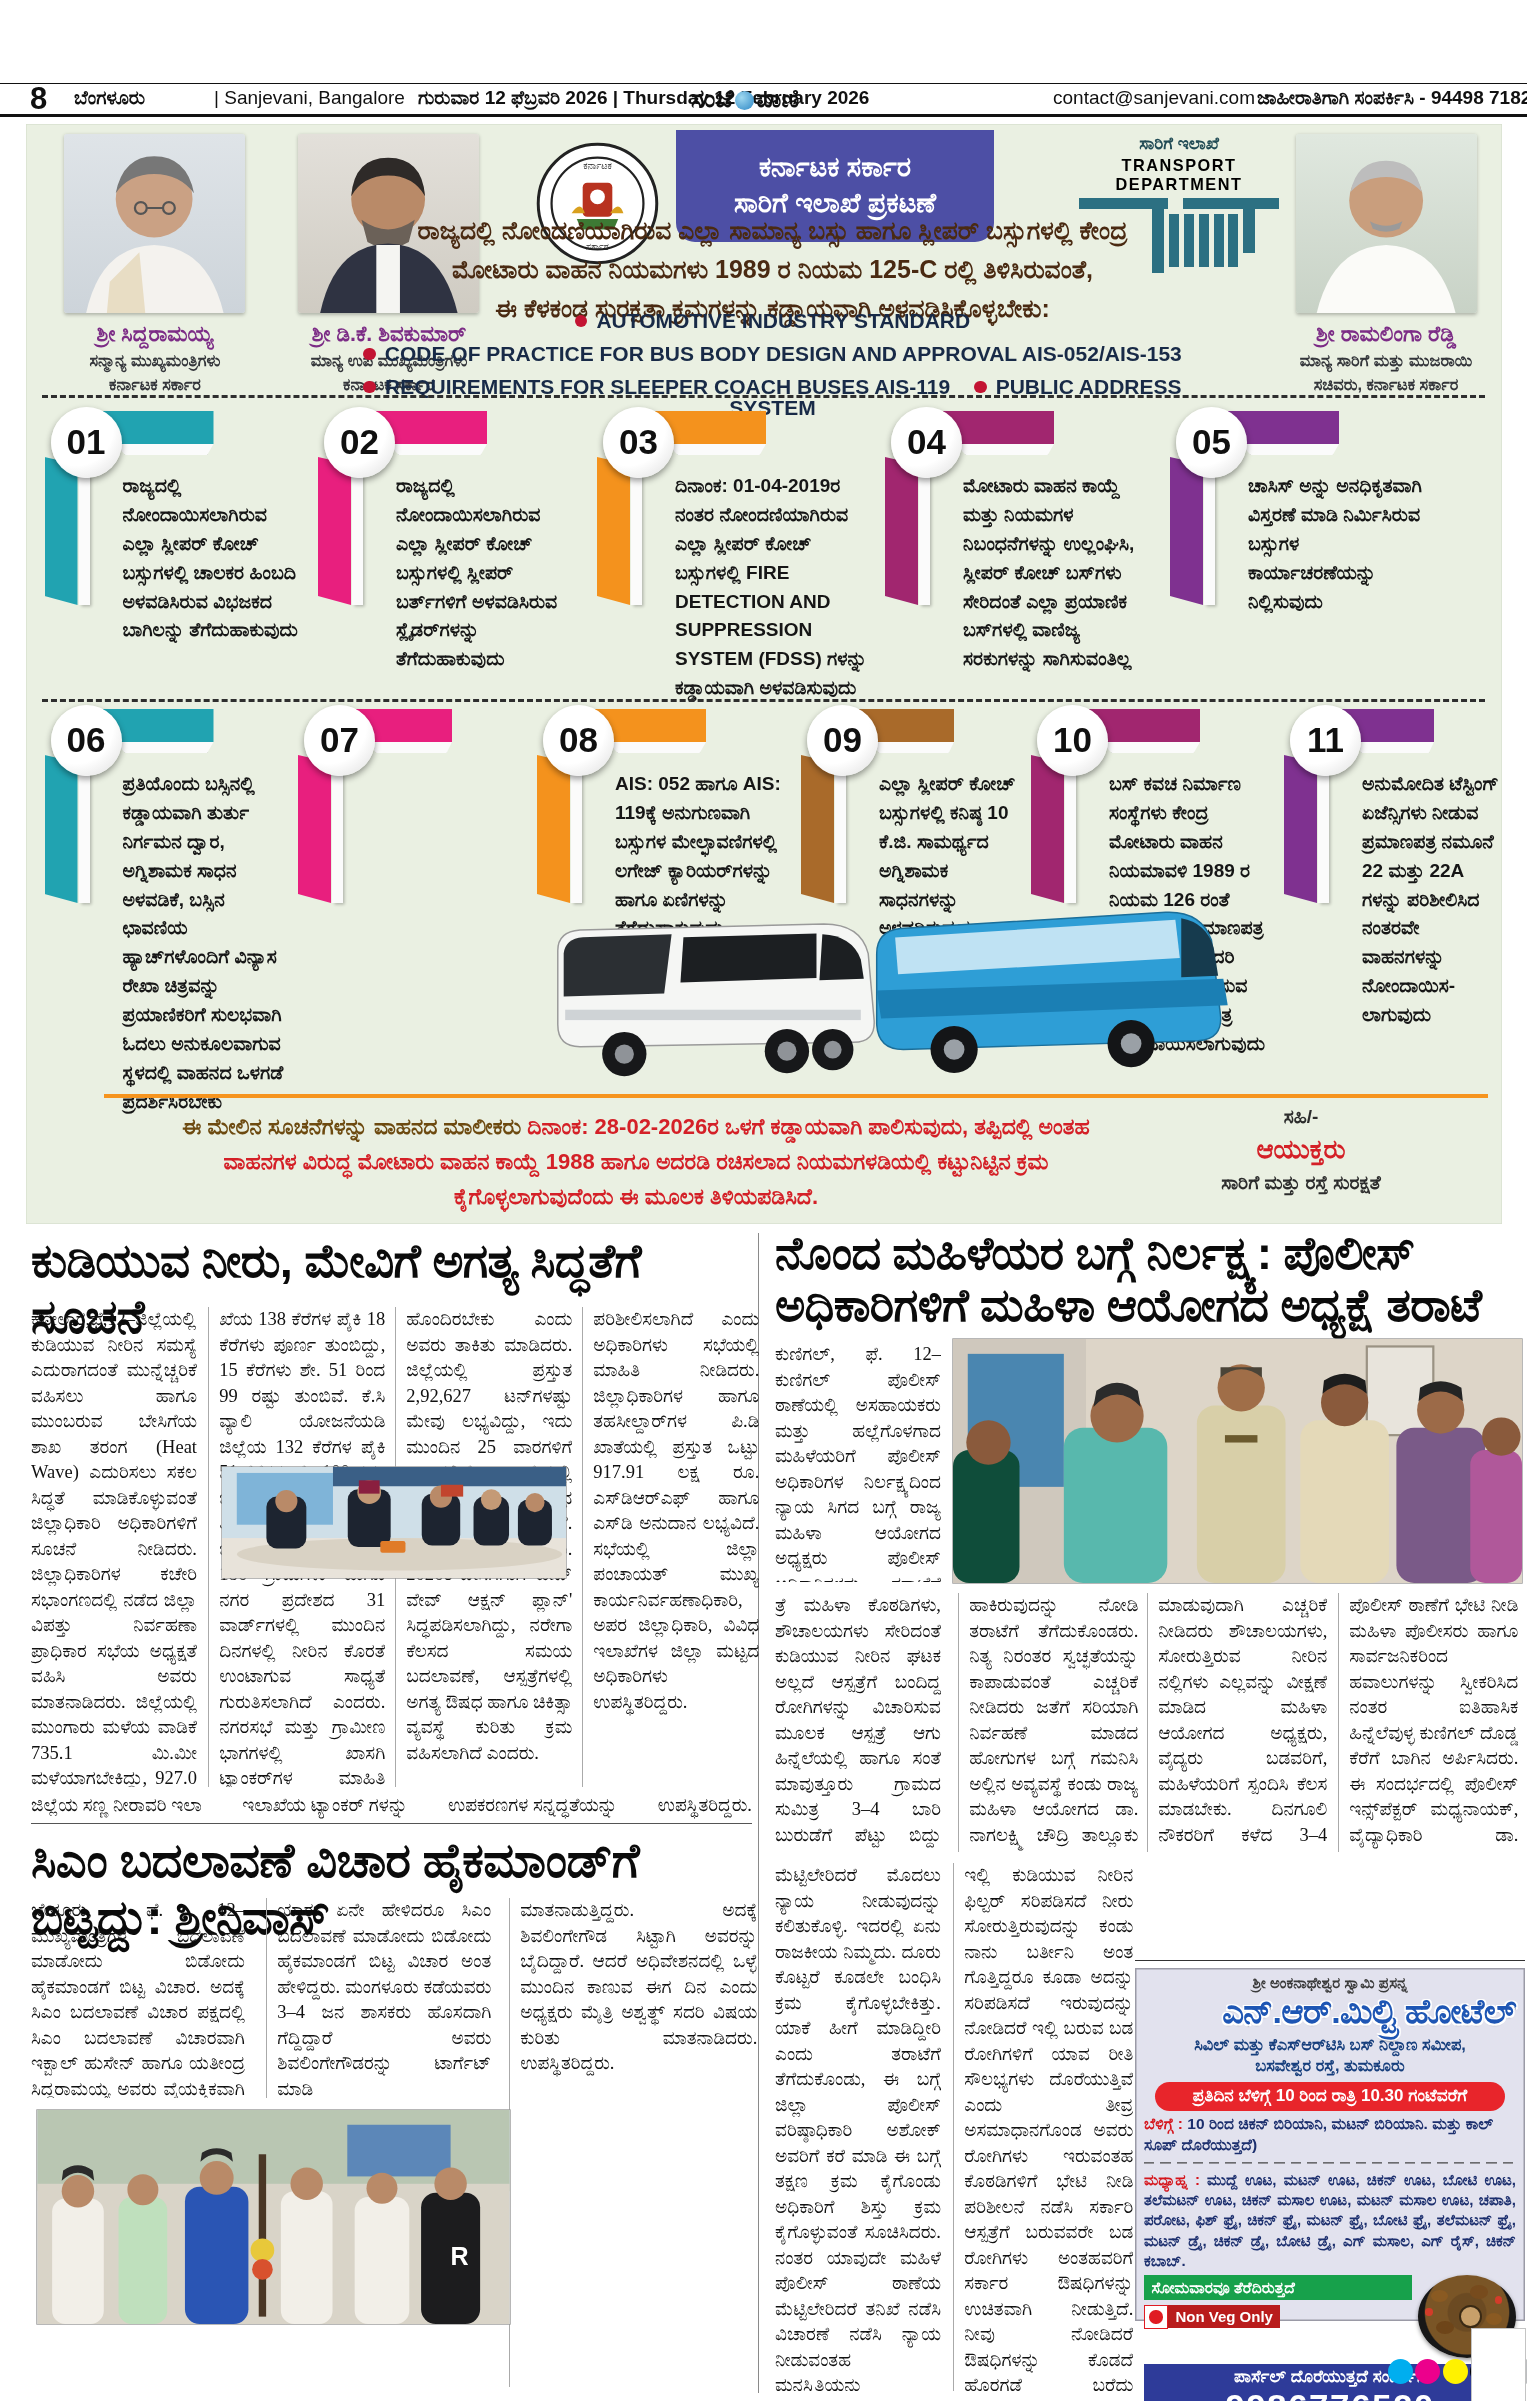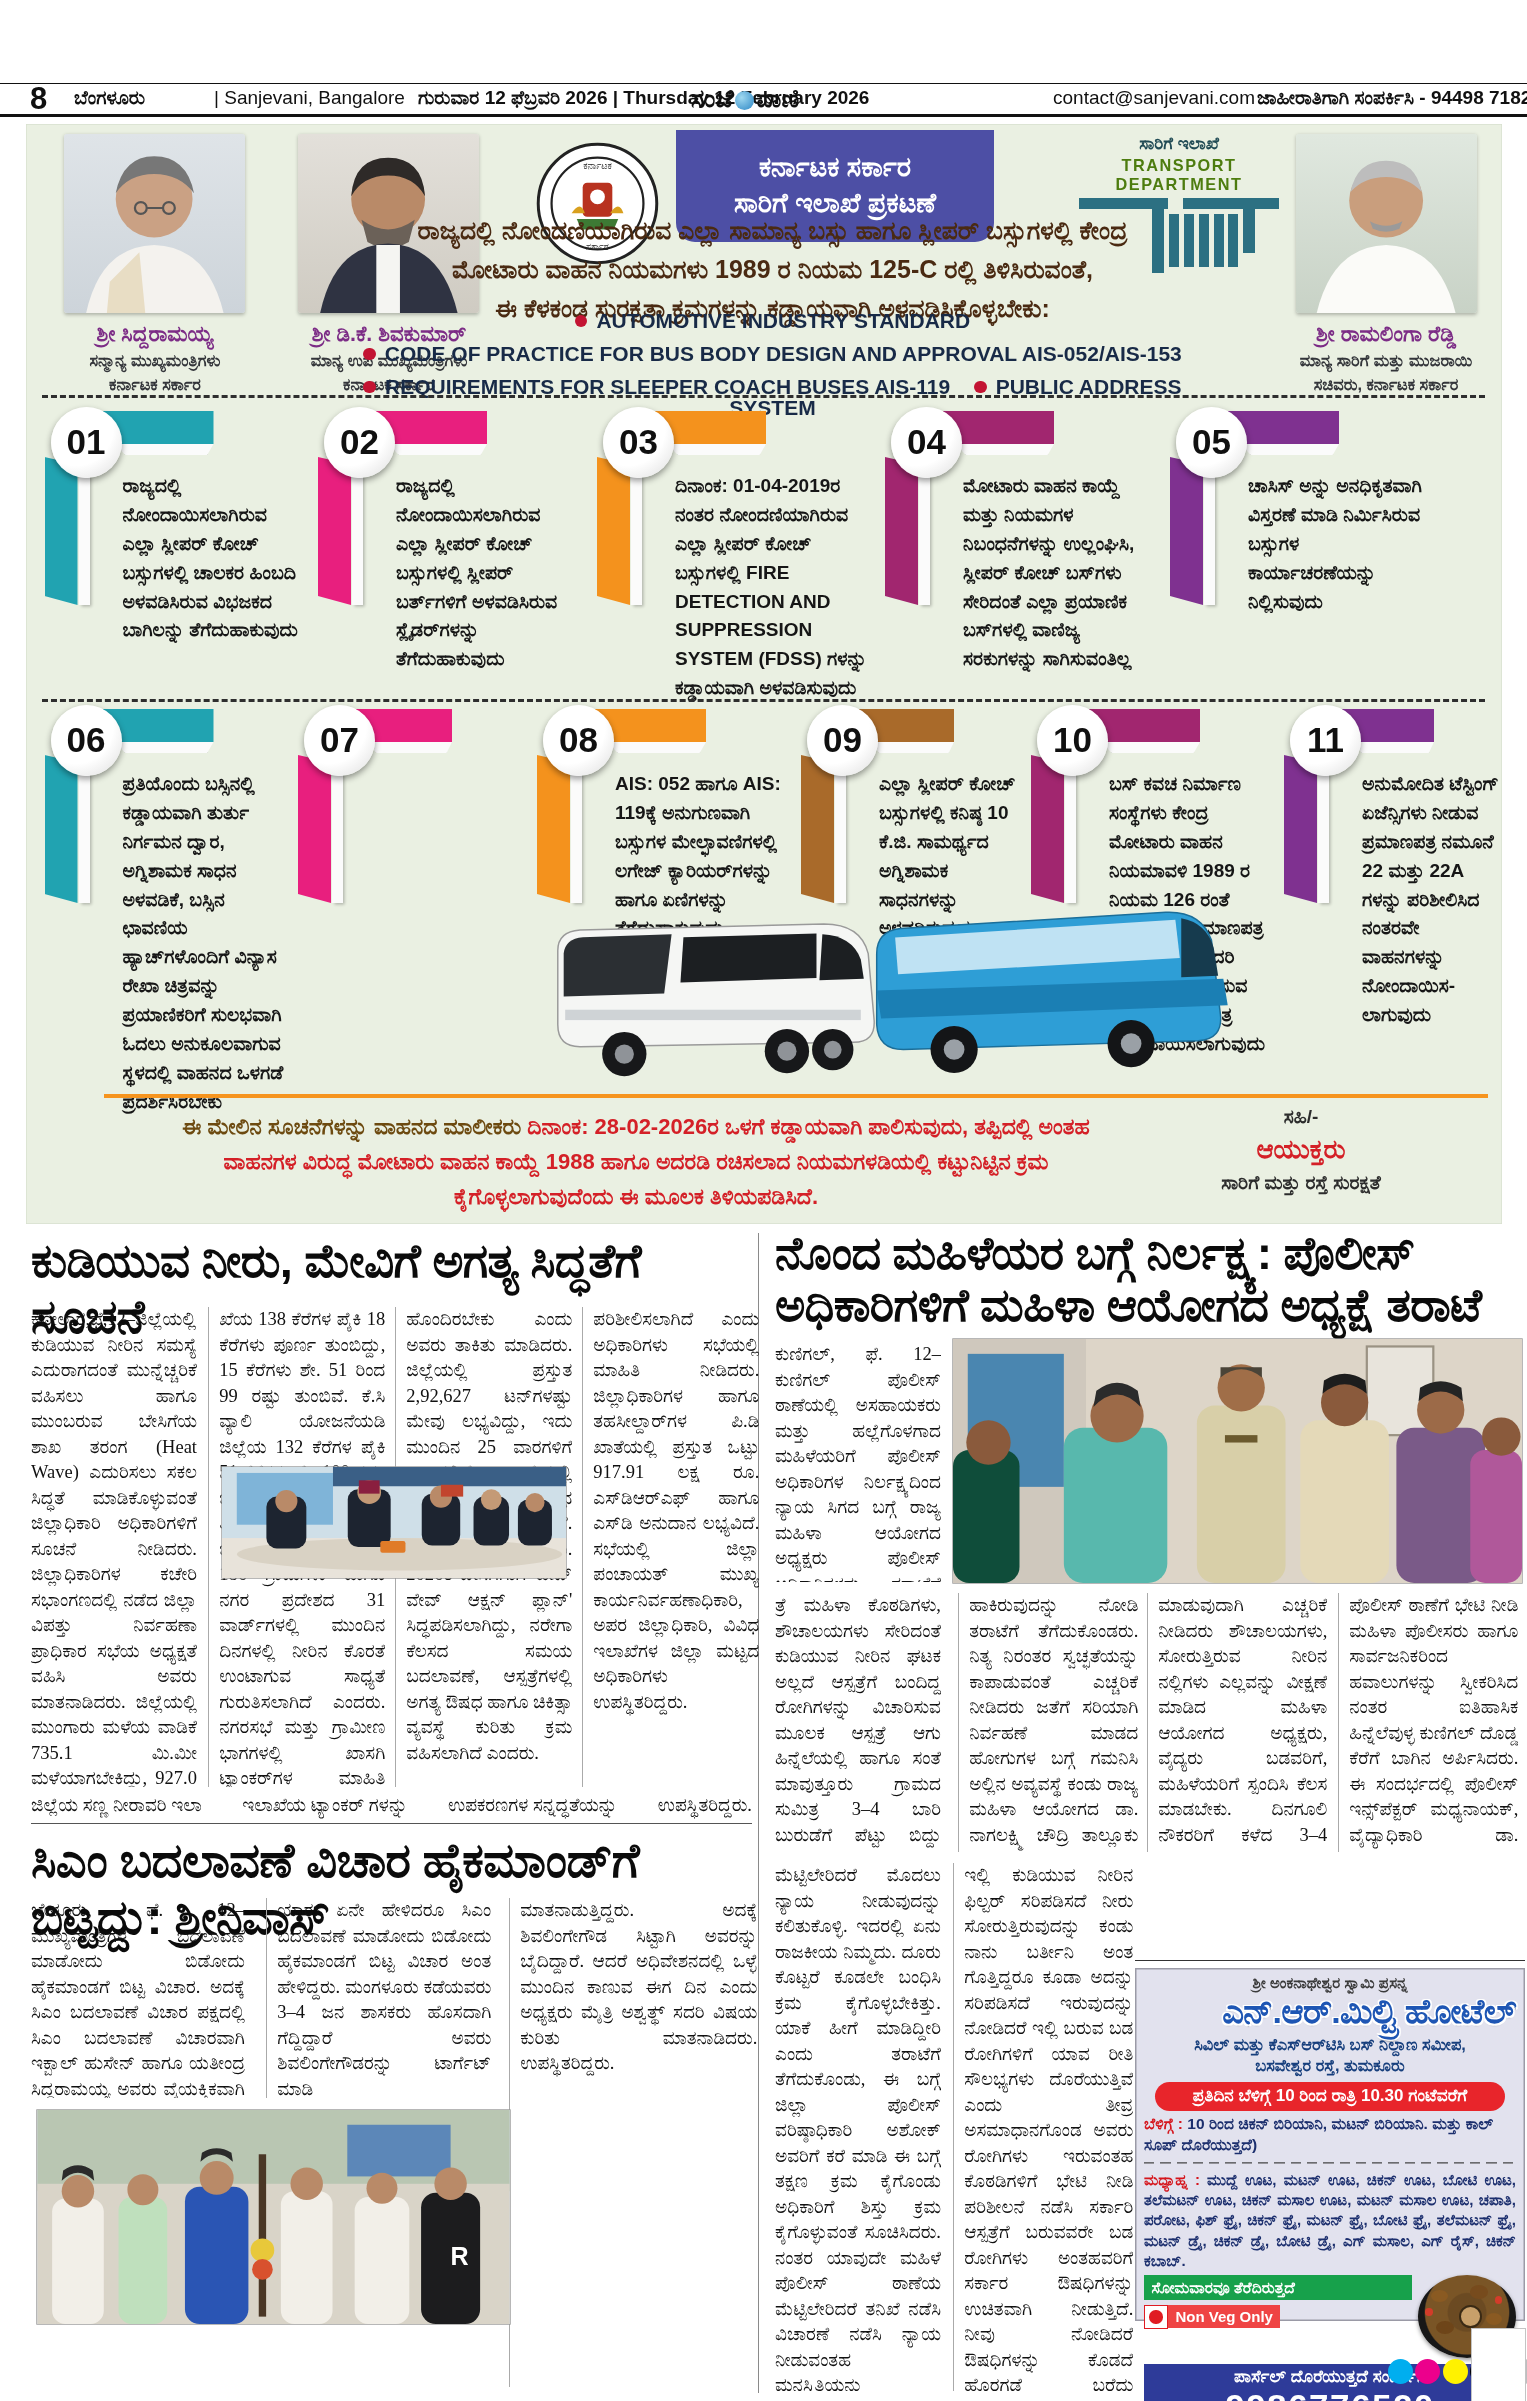--- a/index.html
+++ b/index.html
@@ -22,21 +22,21 @@
   .portrait{position:absolute;width:181px;height:179px;border-radius:3px;overflow:hidden;
             box-shadow:0 1.5px 3.7px rgba(0,0,0,.25);}
   .cap-name{position:absolute;width:196px;text-align:center;font-size:21.4px;font-weight:800;color:#7c2c86;}
   .cap-role{position:absolute;width:196px;text-align:center;font-size:16.3px;font-weight:600;color:#33353a;line-height:1.3;}
   #ad-titlebox{left:650px;top:6px;width:318px;height:112px;background:#4d4fa5;border-radius:0 0 19px 19px;
      display:flex;flex-direction:column;align-items:center;justify-content:center;gap:6px;}
   #ad-titlebox div{color:#fff;font-weight:800;font-size:27px;line-height:1.1;text-align:center;}
   #emblem{left:510px;top:18px;width:123px;height:123px;}
   #deptlogo{left:1031px;top:10.3px;width:244px;text-align:center;}
   #deptlogo .k{font-size:17px;font-weight:700;color:#214b55;text-align:center;}
-  #deptlogo .e{font-size:16.3px;font-weight:800;letter-spacing:1.5px;color:#4d7c0f;margin-top:1.5px;}
+  #deptlogo .e{font-size:16.3px;font-weight:800;letter-spacing:1.5px;color:#000000;margin-top:1.5px;}
   .bars{margin-top:4.4px;height:77px;position:relative;}
   .bars div{position:absolute;background:#2c7082;}
   #ad-intro{left:303px;top:87px;width:887px;text-align:center;font-size:25px;font-weight:800;
             color:#4a2a12;line-height:1.55;}
   #ad-bullets{left:303px;top:186px;width:887px;text-align:center;font-size:21px;font-weight:800;
               color:#182a47;line-height:1.0;}
   #ad-bullets .row{margin-bottom:12px;}
   .dot{display:inline-block;width:12.6px;height:12.6px;border-radius:50%;background:#c31432;
        vertical-align:0.7px;margin-right:9px;}
   .dashed{position:absolute;left:16.3px;width:1443px;border-top:3.7px dashed #2e2e2e;}
@@ -89,21 +89,21 @@
   .rlabel{color:#d5161d;font-weight:800;}
   #hotel .mor{font-size:15.5px;font-weight:800;color:#1c2f6e;line-height:1.35;margin-top:3px;}
   .wavy{height:6px;margin:4.4px 0;background:repeating-linear-gradient(90deg,#444 0 10.3px,transparent 10.3px 16.3px);
         clip-path:polygon(0 40%,100% 40%,100% 60%,0 60%);}
   #hotel .menu{font-size:15px;font-weight:800;color:#1c2f6e;line-height:1.34;text-align:justify;}
   #hotel .botrow{display:flex;margin-top:4.4px;align-items:flex-start;gap:6px;}
   #hotel .green{background:#17a14b;color:#fff;font-size:15.5px;font-weight:800;padding:3.7px 7.4px;}
   .nonveg{margin-top:4.4px;display:flex;align-items:center;}
   .nv-sq{width:22px;height:22px;background:#fff;border:1.5px solid #e01b22;display:flex;align-items:center;justify-content:center;}
   .nv-dot{width:13.3px;height:13.3px;border-radius:50%;background:#e01b22;}
-  .nv-lb{background:#ef4444;color:#fff;font-size:15px;font-weight:800;padding:3px 7.4px;}
+  .nv-lb{background:#b91c1c;color:#fff;font-size:15px;font-weight:800;padding:3px 7.4px;}
   #plate{width:98px;height:83px;flex:none;border-radius:50%;
      background:radial-gradient(circle at 50% 45%,#6b4a22 0 28%,#7a5526 30% 62%,#171717 64%);
      box-shadow:0 2.2px 4.4px rgba(0,0,0,.4);position:relative;}
   #plate i{position:absolute;border-radius:50%;}
   #parcel{margin-top:6px;background:#2e3b99;color:#fff;text-align:center;padding:3px 0 4.4px;}
   #parcel .p1{font-size:17px;font-weight:800;}
   #parcel .p2{font-size:35px;font-weight:800;letter-spacing:1.5px;}
 
   
   .regdot{position:absolute;width:25px;height:25px;border-radius:50%;top:2359px;}

